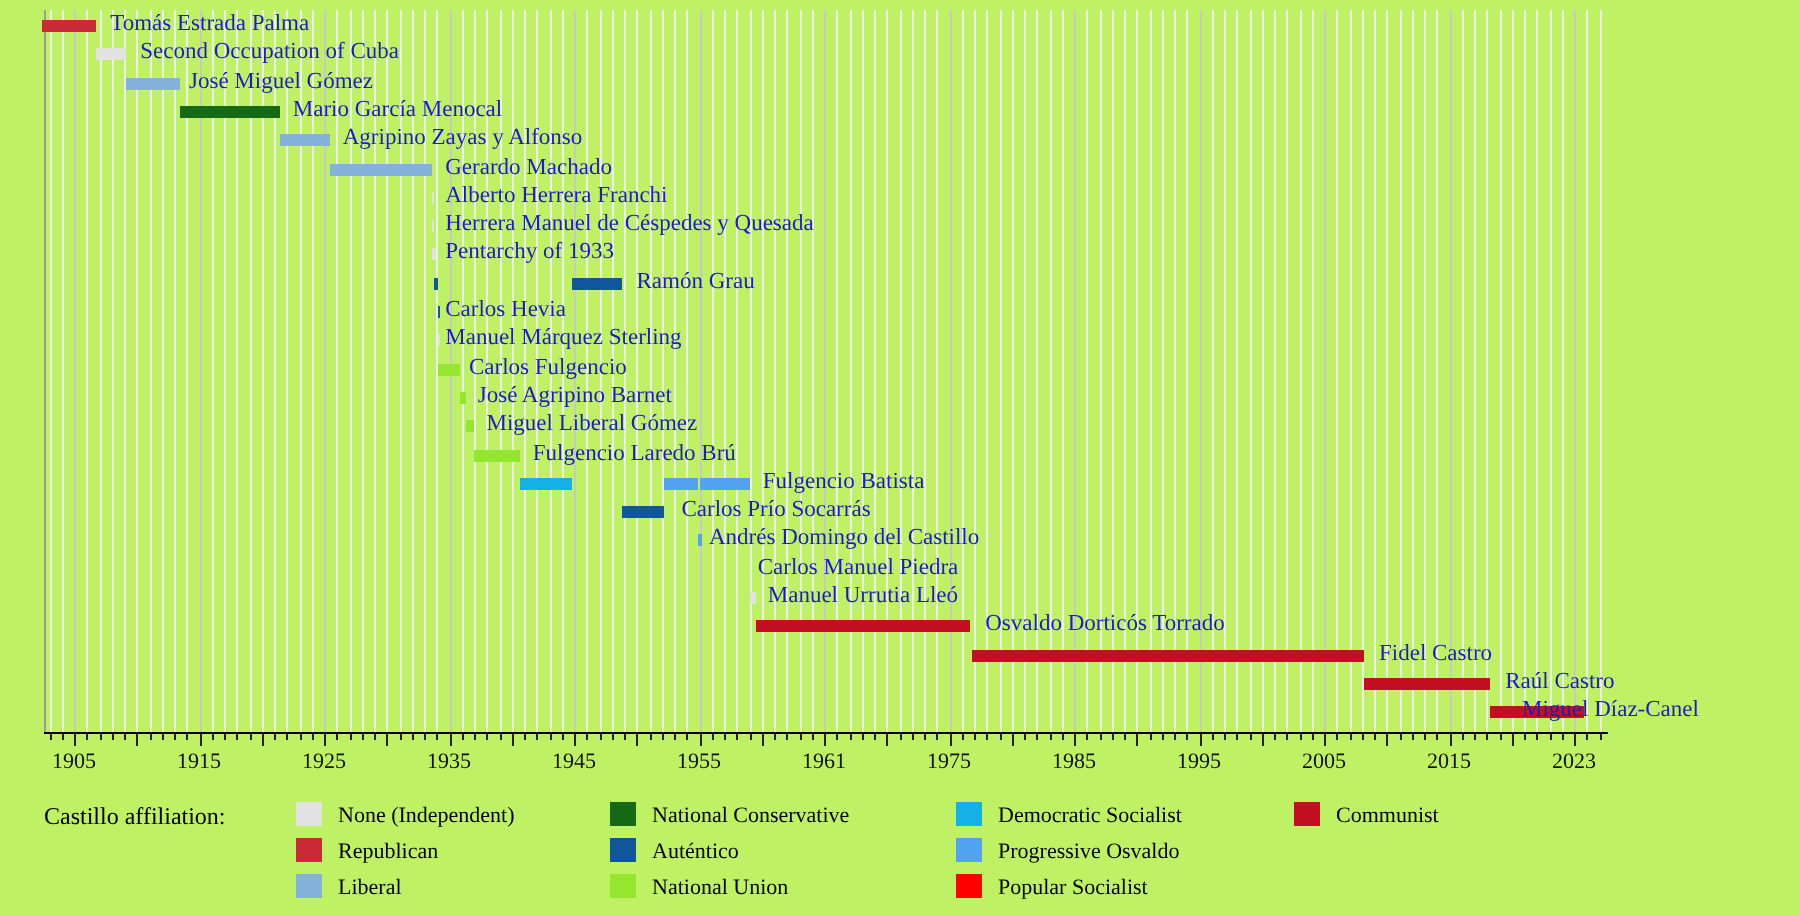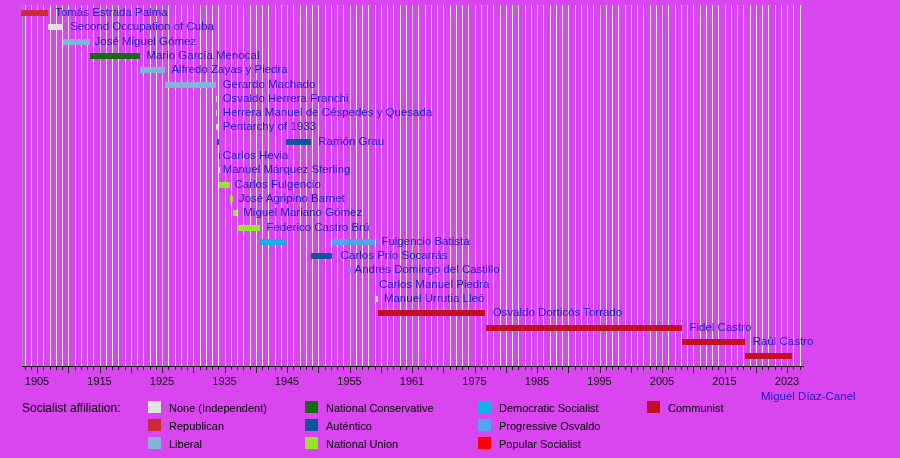--- a/index.html
+++ b/index.html
@@ -1,18 +1,18 @@
 <!DOCTYPE html>
 <html><head>
 <meta charset="utf-8">
 <style>
   html,body{margin:0;padding:0;background:#fff;}
   .canvas{
-    position:relative;width:900px;height:458px;background:#d946ef;
-    font-family:Liberation Sans, sans-serif;overflow:hidden;
+    position:relative;width:900px;height:458px;background:#bef264;
+    font-family:Liberation Serif, serif;overflow:hidden;
   }
   .grid{position:absolute;top:5px;height:361px;width:1px;background:#f0eded;}
   .grid-major{background:#c9c7c7;}
   .plot-left-border{position:absolute;width:1px;background:#9a9a9a;}
   .axis-line{position:absolute;height:1px;background:#000;}
   .tick{position:absolute;width:1px;background:#222;}
   .tick-label{position:absolute;font-size:11px;color:#111;transform:translateX(-50%);white-space:nowrap;}
   .bar{position:absolute;height:6px;}
   .bar-label{position:absolute;font-size:11.5px;white-space:nowrap;cursor:pointer;}
   .legend-title{position:absolute;font-size:12px;color:#000;}
@@ -152,63 +152,63 @@
       <div class="plot-left-border" style="left: 22px; top: 5px; height: 361px;"></div>
       <div class="bar" style="left: 20.75px; top: 10px; width: 26.875px; background: rgb(203, 43, 57);"></div>
       <div class="bar-label" style="left: 55.125px; top: 6px; color: rgb(28, 28, 196);">Tomás Estrada Palma</div>
       <div class="bar" style="left: 47.625px; top: 24.3px; width: 15px; background: rgb(226, 226, 226);"></div>
       <div class="bar-label" style="left: 70.125px; top: 20.3px; color: rgb(28, 28, 196);">Second Occupation of Cuba</div>
       <div class="bar" style="left: 62.625px; top: 38.6px; width: 26.875px; background: rgb(133, 178, 218);"></div>
       <div class="bar-label" style="left: 94.5px; top: 34.6px; color: rgb(28, 28, 196);">José Miguel Gómez</div>
       <div class="bar" style="left: 89.5px; top: 52.9px; width: 50px; background: rgb(22, 106, 22);"></div>
       <div class="bar-label" style="left: 146.375px; top: 48.9px; color: rgb(28, 28, 196);">Mario García Menocal</div>
       <div class="bar" style="left: 139.5px; top: 67.2px; width: 25px; background: rgb(133, 178, 218);"></div>
-      <div class="bar-label" style="left: 171.375px; top: 63.2px; color: rgb(28, 28, 196);">Alfredo Zayas y Piedra</div>
+      <div class="bar-label" style="left: 171.375px; top: 63.2px; color: rgb(28, 28, 196);">Agripino Zayas y Alfonso</div>
       <div class="bar" style="left: 164.5px; top: 81.5px; width: 51.25px; background: rgb(133, 178, 218);"></div>
       <div class="bar-label" style="left: 222.625px; top: 77.5px; color: rgb(28, 28, 196);">Gerardo Machado</div>
       <div class="bar" style="left: 215.625px; top: 95.8px; width: 1.5px; background: rgb(226, 226, 226);"></div>
-      <div class="bar-label" style="left: 222.625px; top: 91.8px; color: rgb(28, 28, 196);">Osvaldo Herrera Franchi</div>
+      <div class="bar-label" style="left: 222.625px; top: 91.8px; color: rgb(28, 28, 196);">Alberto Herrera Franchi</div>
       <div class="bar" style="left: 215.875px; top: 110.1px; width: 1.5px; background: rgb(226, 226, 226);"></div>
       <div class="bar-label" style="left: 222.625px; top: 106.1px; color: rgb(28, 28, 196);">Herrera Manuel de Céspedes y Quesada</div>
       <div class="bar" style="left: 216.25px; top: 124.4px; width: 1.5px; background: rgb(226, 226, 226);"></div>
       <div class="bar-label" style="left: 222.625px; top: 120.4px; color: rgb(28, 28, 196);">Pentarchy of 1933</div>
       <div class="bar" style="left: 216.688px; top: 138.7px; width: 1.875px; background: rgb(16, 86, 155);"></div>
       <div class="bar" style="left: 285.75px; top: 138.7px; width: 25px; background: rgb(16, 86, 155);"></div>
       <div class="bar-label" style="left: 318.25px; top: 134.7px; color: rgb(28, 28, 196);">Ramón Grau</div>
       <div class="bar" style="left: 218.5px; top: 153px; width: 1.5px; background: rgb(16, 86, 155);"></div>
       <div class="bar-label" style="left: 222.625px; top: 149px; color: rgb(28, 28, 196);">Carlos Hevia</div>
       <div class="bar" style="left: 218.625px; top: 167.3px; width: 1.5px; background: rgb(226, 226, 226);"></div>
       <div class="bar-label" style="left: 222.625px; top: 163.3px; color: rgb(28, 28, 196);">Manuel Márquez Sterling</div>
       <div class="bar" style="left: 218.562px; top: 181.6px; width: 11.875px; background: rgb(150, 230, 48);"></div>
       <div class="bar-label" style="left: 234.5px; top: 177.6px; color: rgb(28, 28, 196);">Carlos Fulgencio</div>
       <div class="bar" style="left: 230.438px; top: 195.9px; width: 2.8125px; background: rgb(150, 230, 48);"></div>
       <div class="bar-label" style="left: 238.875px; top: 191.9px; color: rgb(28, 28, 196);">José Agripino Barnet</div>
       <div class="bar" style="left: 233.25px; top: 210.2px; width: 3.5625px; background: rgb(150, 230, 48);"></div>
-      <div class="bar-label" style="left: 243.25px; top: 206.2px; color: rgb(28, 28, 196);">Miguel Mariano Gómez</div>
+      <div class="bar-label" style="left: 243.25px; top: 206.2px; color: rgb(28, 28, 196);">Miguel Liberal Gómez</div>
       <div class="bar" style="left: 236.812px; top: 224.5px; width: 23.625px; background: rgb(150, 230, 48);"></div>
-      <div class="bar-label" style="left: 266.375px; top: 220.5px; color: rgb(28, 28, 196);">Federico Castro Brú</div>
+      <div class="bar-label" style="left: 266.375px; top: 220.5px; color: rgb(28, 28, 196);">Fulgencio Laredo Brú</div>
       <div class="bar" style="left: 260.438px; top: 238.8px; width: 25.3125px; background: rgb(20, 177, 231);"></div>
       <div class="bar" style="left: 332px; top: 238.8px; width: 17.1875px; background: rgb(83, 163, 241);"></div>
       <div class="bar" style="left: 350.125px; top: 238.8px; width: 24.375px; background: rgb(83, 163, 241);"></div>
       <div class="bar-label" style="left: 381.375px; top: 234.8px; color: rgb(28, 28, 196);">Fulgencio Batista</div>
       <div class="bar" style="left: 310.75px; top: 253.1px; width: 21.25px; background: rgb(16, 86, 155);"></div>
       <div class="bar-label" style="left: 340.75px; top: 249.1px; color: rgb(28, 28, 196);">Carlos Prío Socarrás</div>
       <div class="bar" style="left: 349.188px; top: 267.4px; width: 1.875px; background: rgb(83, 163, 241);"></div>
       <div class="bar-label" style="left: 354.5px; top: 263.4px; color: rgb(28, 28, 196);">Andrés Domingo del Castillo</div>
       <div class="bar-label" style="left: 378.875px; top: 277.7px; color: rgb(28, 28, 196);">Carlos Manuel Piedra</div>
       <div class="bar" style="left: 374.5px; top: 296px; width: 3.125px; background: rgb(226, 226, 226);"></div>
       <div class="bar-label" style="left: 383.875px; top: 292px; color: rgb(28, 28, 196);">Manuel Urrutia Lleó</div>
       <div class="bar" style="left: 377.625px; top: 310.3px; width: 107.5px; background: rgb(196, 14, 36);"></div>
       <div class="bar-label" style="left: 492.625px; top: 306.3px; color: rgb(28, 28, 196);">Osvaldo Dorticós Torrado</div>
       <div class="bar" style="left: 486.375px; top: 324.6px; width: 195.312px; background: rgb(196, 14, 36);"></div>
       <div class="bar-label" style="left: 689.5px; top: 320.6px; color: rgb(28, 28, 196);">Fidel Castro</div>
       <div class="bar" style="left: 681.688px; top: 338.9px; width: 63.4375px; background: rgb(196, 14, 36);"></div>
       <div class="bar-label" style="left: 752.625px; top: 334.9px; color: rgb(28, 28, 196);">Raúl Castro</div>
       <div class="bar" style="left: 745.125px; top: 353.2px; width: 46.875px; background: rgb(196, 14, 36);"></div>
-      <div class="bar-label" style="left: 761px; top: 349.2px; color: rgb(28, 28, 196); margin-top: 41px;">Miguel Díaz-Canel</div>
+      <div class="bar-label" style="left: 761px; top: 349.2px; color: rgb(28, 28, 196);">Miguel Díaz-Canel</div>
       <div class="axis-line" style="left: 22px; top: 366px; width: 782px;"></div>
       <div class="tick" style="left: 24.5px; top: 367px; height: 3px;"></div>
       <div class="tick" style="left: 30.75px; top: 367px; height: 3px;"></div>
       <div class="tick" style="left: 37px; top: 367px; height: 6px;"></div>
       <div class="tick" style="left: 43.25px; top: 367px; height: 3px;"></div>
       <div class="tick" style="left: 49.5px; top: 367px; height: 3px;"></div>
       <div class="tick" style="left: 55.75px; top: 367px; height: 3px;"></div>
       <div class="tick" style="left: 62px; top: 367px; height: 3px;"></div>
       <div class="tick" style="left: 68.25px; top: 367px; height: 6px;"></div>
       <div class="tick" style="left: 74.5px; top: 367px; height: 3px;"></div>
@@ -336,21 +336,21 @@
       <div class="tick-label" style="left: 349.5px; top: 375px;">1955</div>
       <div class="tick-label" style="left: 412px; top: 375px;">1961</div>
       <div class="tick-label" style="left: 474.5px; top: 375px;">1975</div>
       <div class="tick-label" style="left: 537px; top: 375px;">1985</div>
       <div class="tick-label" style="left: 599.5px; top: 375px;">1995</div>
       <div class="tick-label" style="left: 662px; top: 375px;">2005</div>
       <div class="tick-label" style="left: 724.5px; top: 375px;">2015</div>
       <div class="tick-label" style="left: 787px; top: 375px;">2023</div>
     </div>
   <div id="legend">
-    <div class="legend-title" style="left:22px;top:401px;">Socialist affiliation:</div>
+    <div class="legend-title" style="left:22px;top:401px;">Castillo affiliation:</div>
   <div class="legend-swatch" style="left: 148px; top: 401px; background: rgb(226, 226, 226);"></div>
       <div class="legend-label" style="left: 169px; top: 402px;">None (Independent)</div>
       <div class="legend-swatch" style="left: 148px; top: 419px; background: rgb(203, 43, 57);"></div>
       <div class="legend-label" style="left: 169px; top: 420px;">Republican</div>
       <div class="legend-swatch" style="left: 148px; top: 437px; background: rgb(133, 178, 218);"></div>
       <div class="legend-label" style="left: 169px; top: 438px;">Liberal</div>
       <div class="legend-swatch" style="left: 305px; top: 401px; background: rgb(22, 106, 22);"></div>
       <div class="legend-label" style="left: 326px; top: 402px;">National Conservative</div>
       <div class="legend-swatch" style="left: 305px; top: 419px; background: rgb(16, 86, 155);"></div>
       <div class="legend-label" style="left: 326px; top: 420px;">Auténtico</div>

